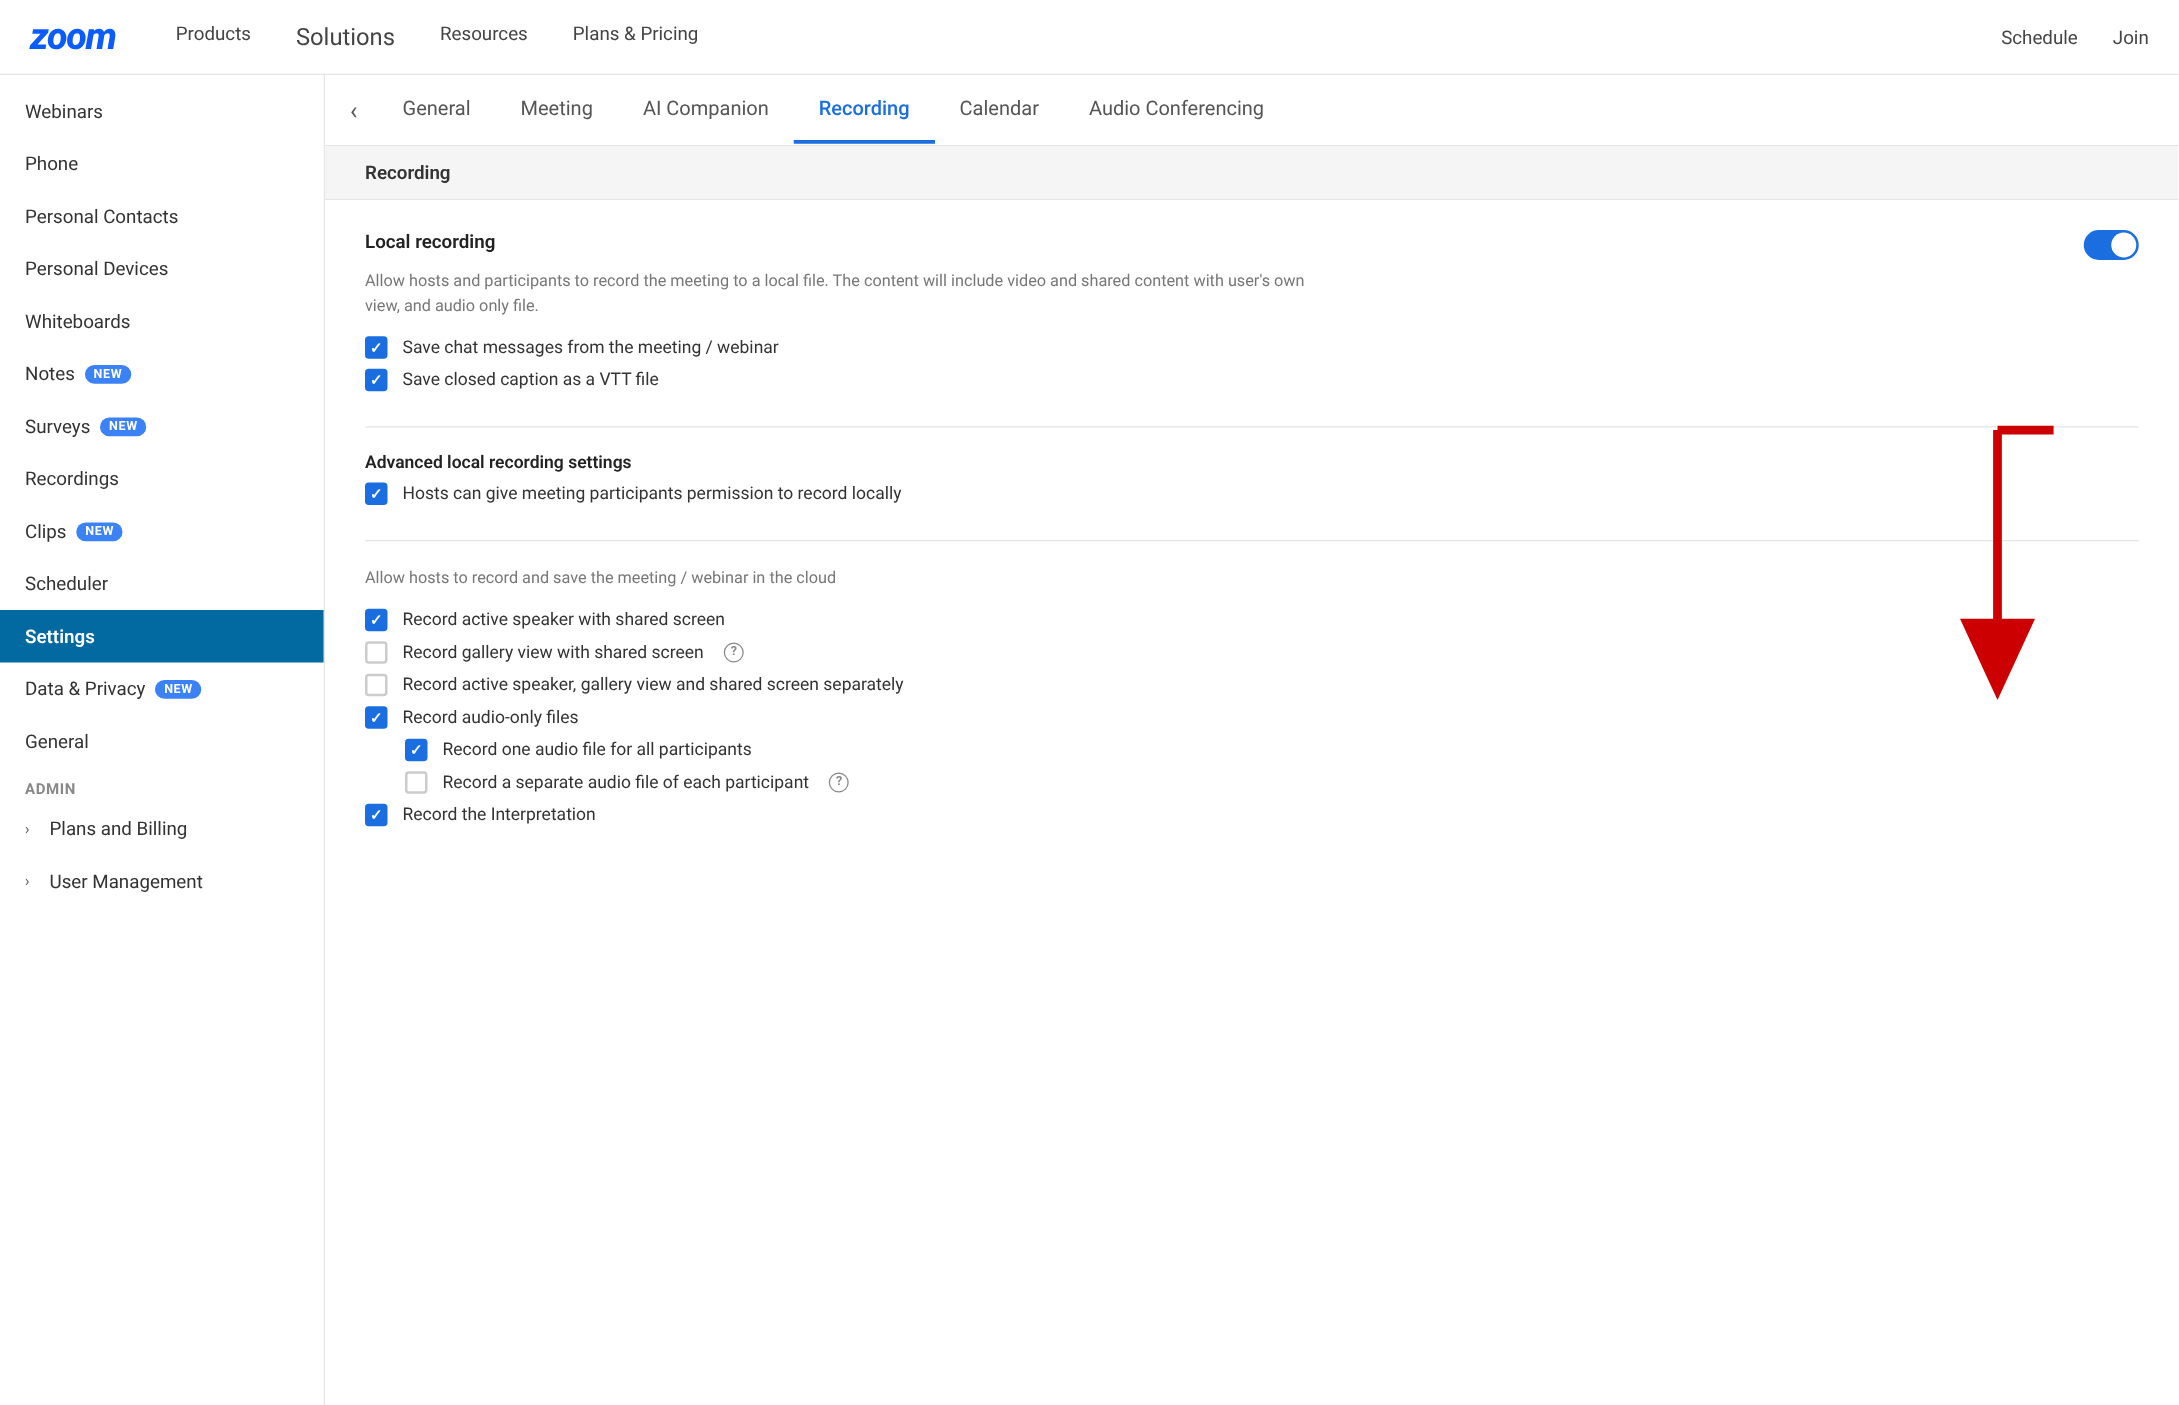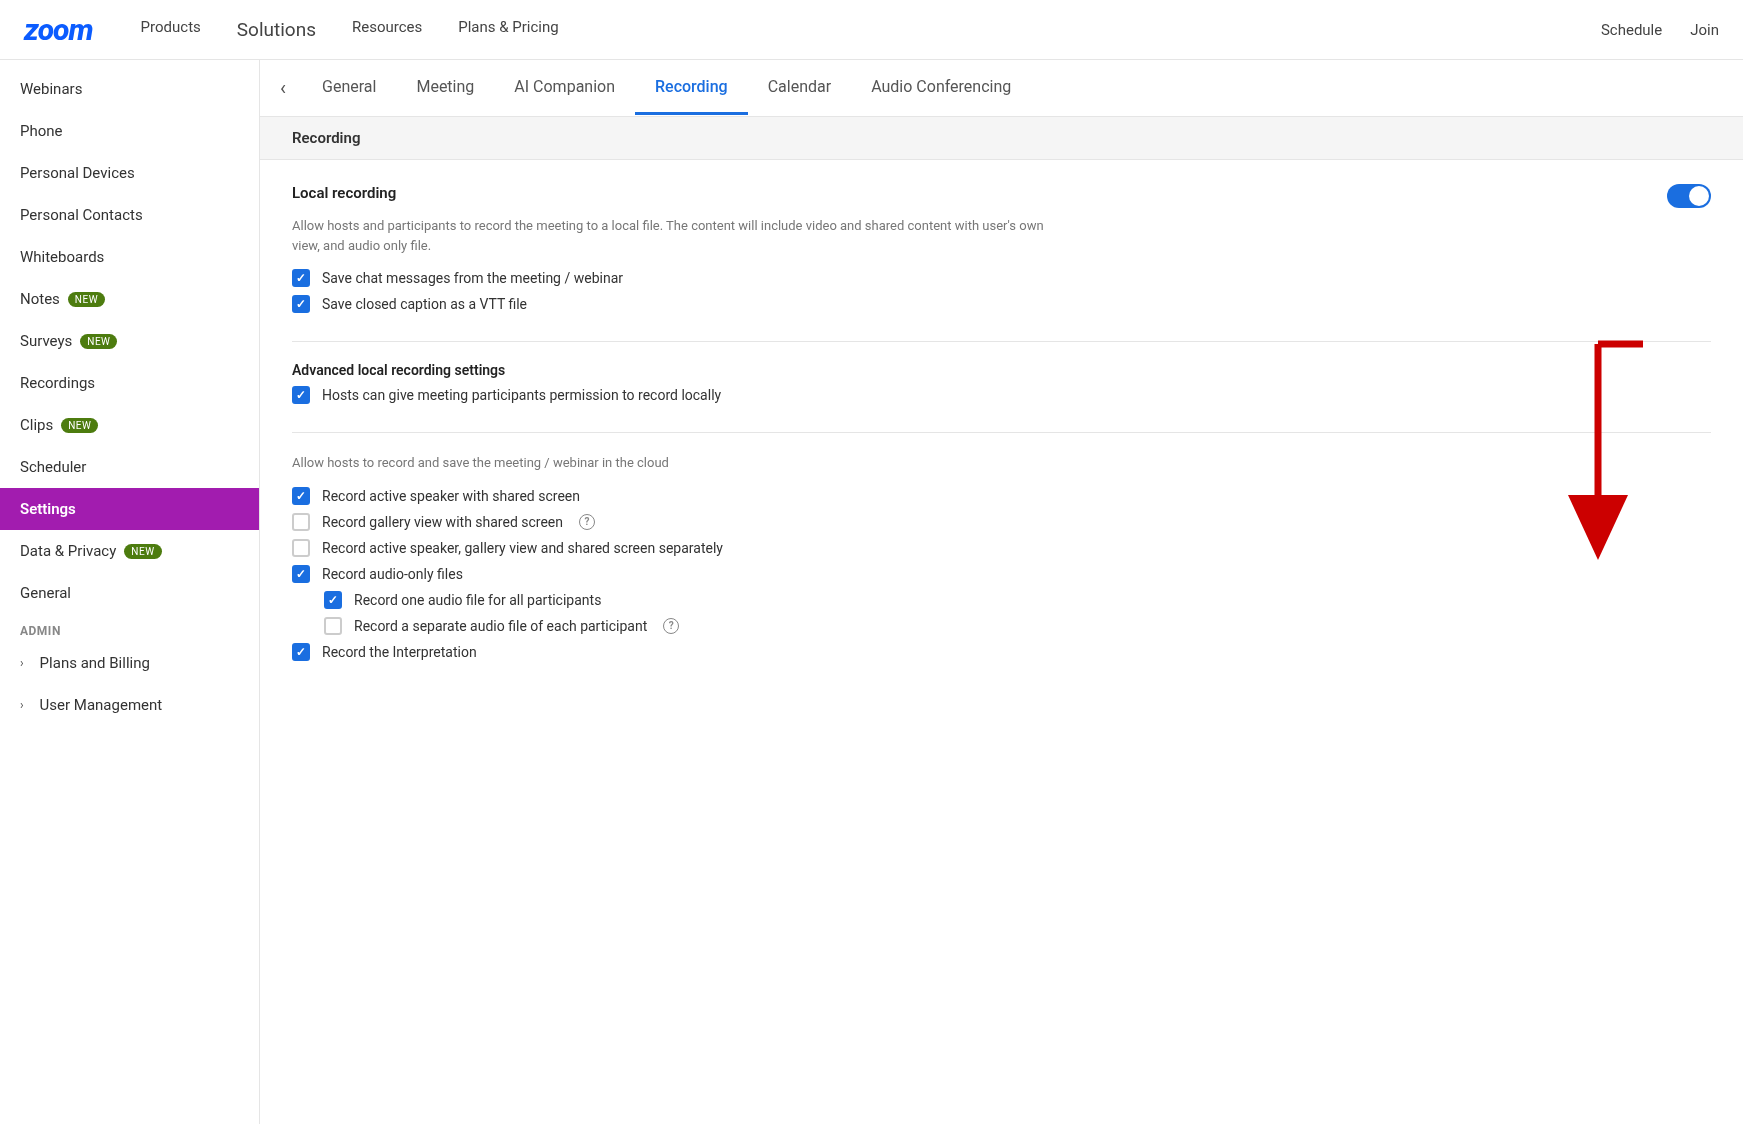--- a/index.html
+++ b/index.html
@@ -4,22 +4,22 @@
   <style>
     * { box-sizing: border-box; margin: 0; padding: 0; }
     body { font-family: -apple-system, BlinkMacSystemFont, 'Segoe UI', Roboto, sans-serif; font-size: 14px; color: #333; background: #fff; display: flex; flex-direction: column; height: 1124px; overflow: hidden; }
 
     
     .main-layout { display: flex; flex: 1; overflow: hidden; }
 
     
     .sidebar { width: 260px; flex-shrink: 0; border-right: 1px solid #e5e5e5; overflow-y: auto; padding: 8px 0; }
     .sidebar-item { display: flex; align-items: center; padding: 12px 20px; cursor: pointer; font-size: 15px; color: #333; gap: 8px; }
-    .sidebar-item.active { background: #a21caf; color: #fff; font-weight: 600; }
-    .badge { background: #4d7c0f; color: #fff; font-size: 10px; font-weight: 400; border-radius: 10px; padding: 2px 7px; letter-spacing: 0.5px; }
+    .sidebar-item.active { background: #0369a1; color: #fff; font-weight: 600; }
+    .badge { background: #3b82f6; color: #fff; font-size: 10px; font-weight: 700; border-radius: 10px; padding: 2px 7px; letter-spacing: 0.5px; }
     .sidebar-section { padding: 10px 20px 4px; font-size: 12px; font-weight: 700; color: #888; letter-spacing: 0.5px; text-transform: uppercase; }
     .sidebar-item.expandable { display: flex; align-items: center; }
     .sidebar-item.expandable .chevron { margin-right: 8px; font-size: 12px; color: #555; }
 
     
     .content-area { flex: 1; display: flex; flex-direction: column; overflow: hidden; }
 
     
     .tabs-bar { display: flex; align-items: center; border-bottom: 1px solid #e5e5e5; padding: 0 16px; flex-shrink: 0; }
     .tabs-back { font-size: 20px; color: #555; cursor: pointer; padding: 16px 12px 16px 4px; margin-right: 4px; }
@@ -78,24 +78,24 @@
 <div class="main-layout">
 
   <aside class="sidebar">
     <div class="sidebar-item">
       <span>Webinars</span>
     </div>
     <div class="sidebar-item">
       <span>Phone</span>
     </div>
     <div class="sidebar-item">
+      <span>Personal Contacts</span>
+    </div>
+    <div class="sidebar-item">
       <span>Personal Devices</span>
-    </div>
-    <div class="sidebar-item">
-      <span>Personal Contacts</span>
     </div>
     <div class="sidebar-item">
       <span>Whiteboards</span>
     </div>
     <div class="sidebar-item">
       <span>Notes</span>
       <span class="badge">NEW</span>
     </div>
     <div class="sidebar-item">
       <span>Surveys</span>

